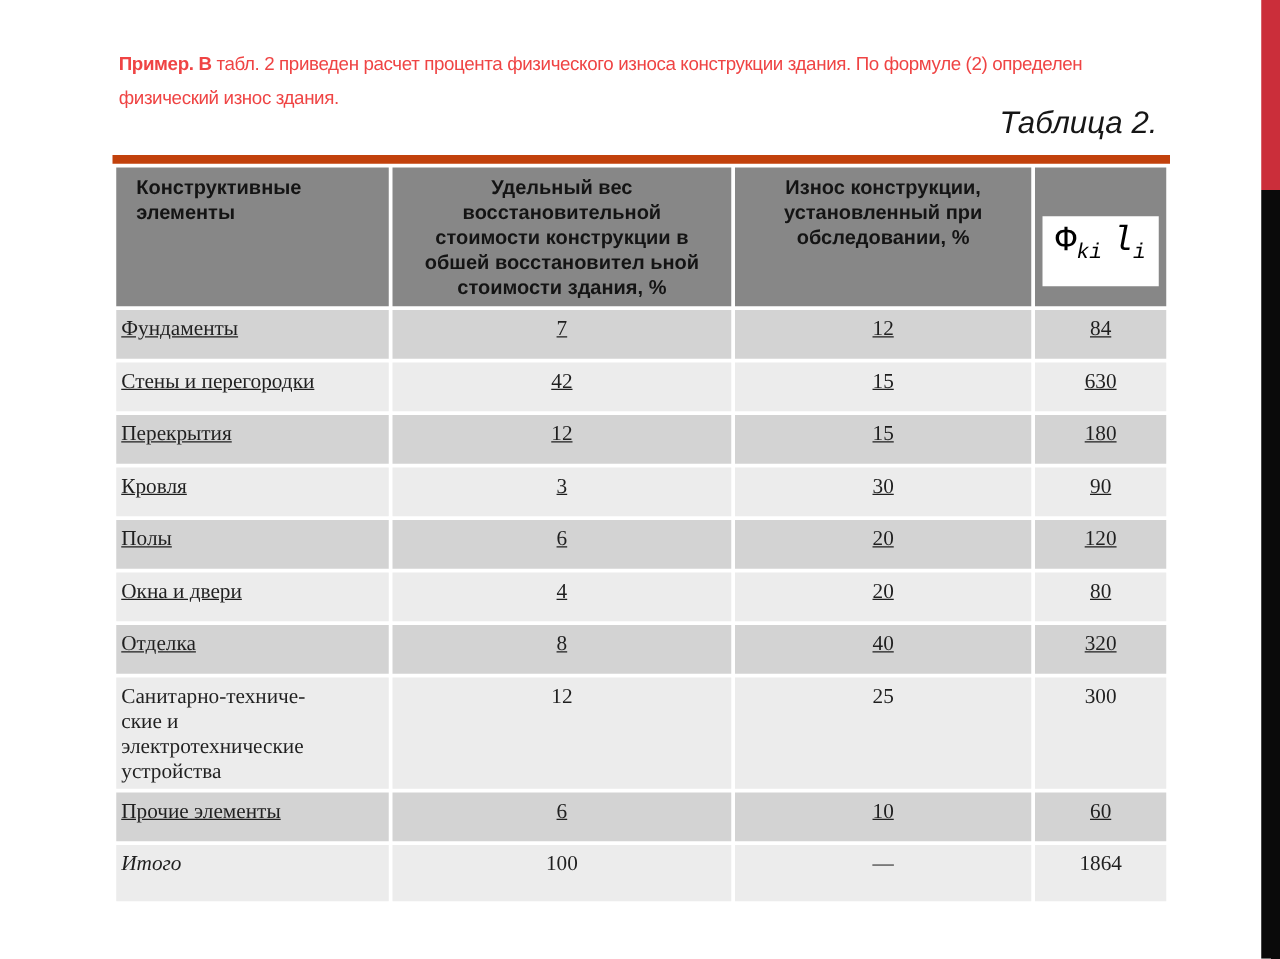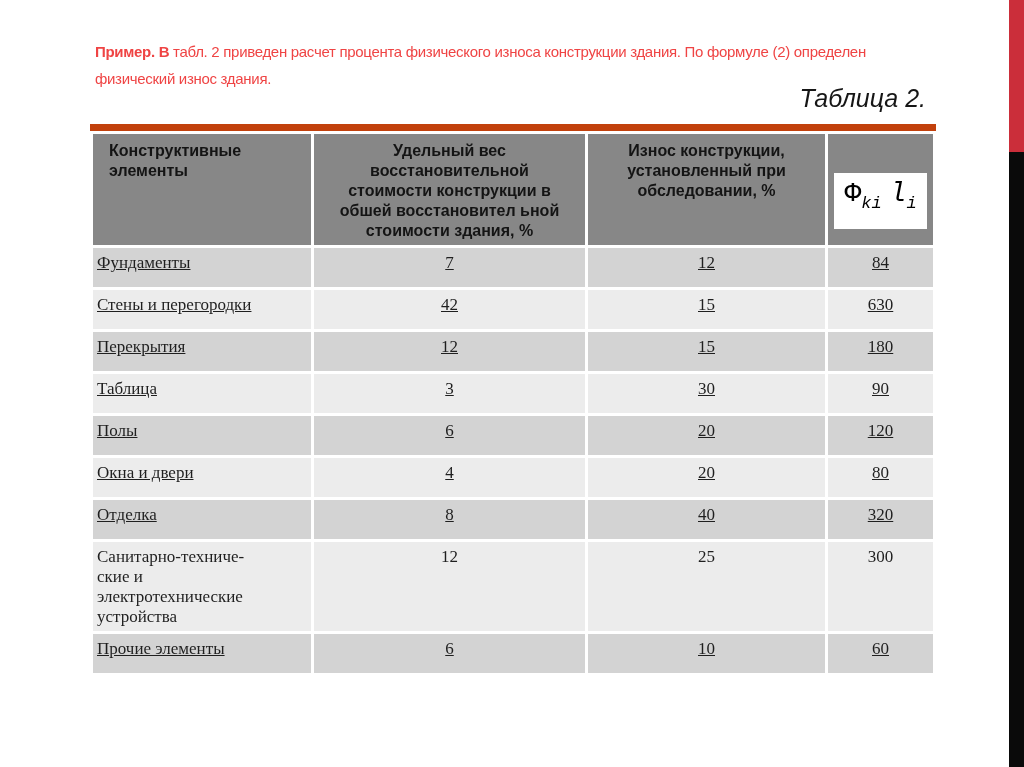--- a/index.html
+++ b/index.html
@@ -179,21 +179,21 @@
           <td class="num">15</td>
           <td class="num">630</td>
         </tr>
         <tr class="dark regular">
           <td class="label">Перекрытия</td>
           <td class="num">12</td>
           <td class="num">15</td>
           <td class="num">180</td>
         </tr>
         <tr class="light regular">
-          <td class="label">Таблица</td>
+          <td class="label">Кровля</td>
           <td class="num">3</td>
           <td class="num">30</td>
           <td class="num">90</td>
         </tr>
         <tr class="dark regular">
           <td class="label">Полы</td>
           <td class="num">6</td>
           <td class="num">20</td>
           <td class="num">120</td>
         </tr>
@@ -217,20 +217,26 @@
           <td class="num">12</td>
           <td class="num">25</td>
           <td class="num">300</td>
         </tr>
         <tr class="dark regular">
           <td class="label">Прочие элементы</td>
           <td class="num">6</td>
           <td class="num">10</td>
           <td class="num">60</td>
         </tr>
+        <tr class="light total">
+          <td class="label">Итого</td>
+          <td class="num">100</td>
+          <td class="num">—</td>
+          <td class="num">1864</td>
+        </tr>
       </tbody>
     </table>
   </div>
 
   <div class="side-bar">
     <div class="red-seg"></div>
     <div class="black-seg"></div>
   </div>
 
 </div>

